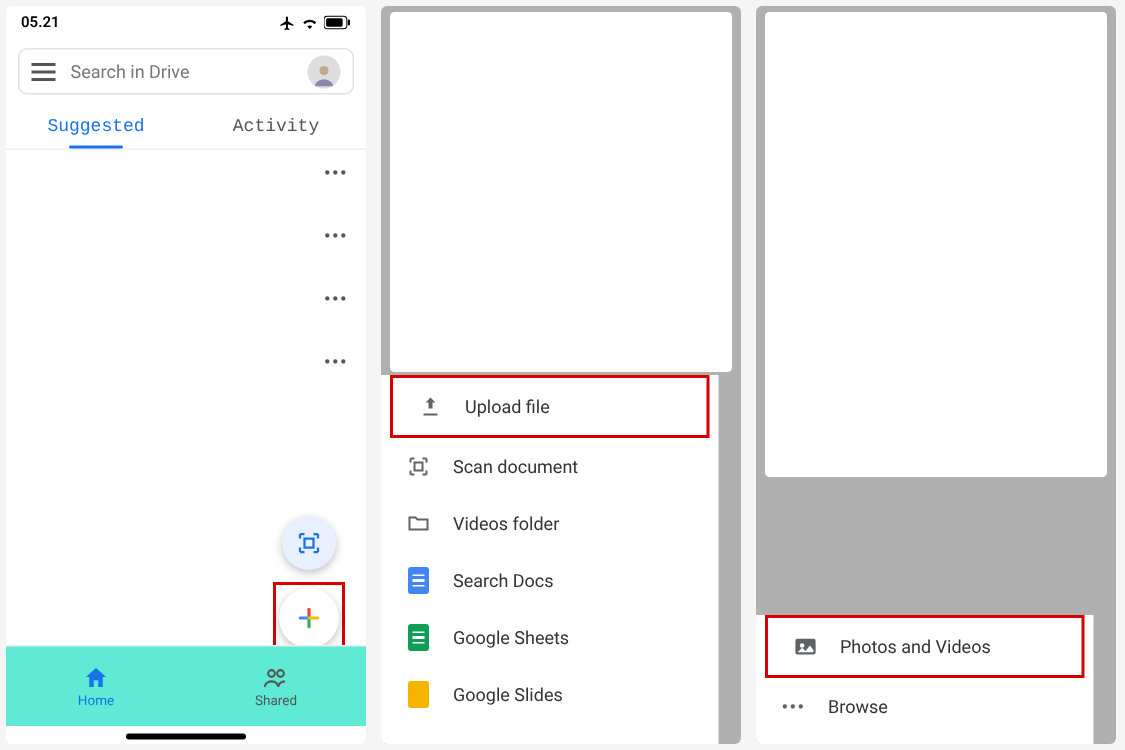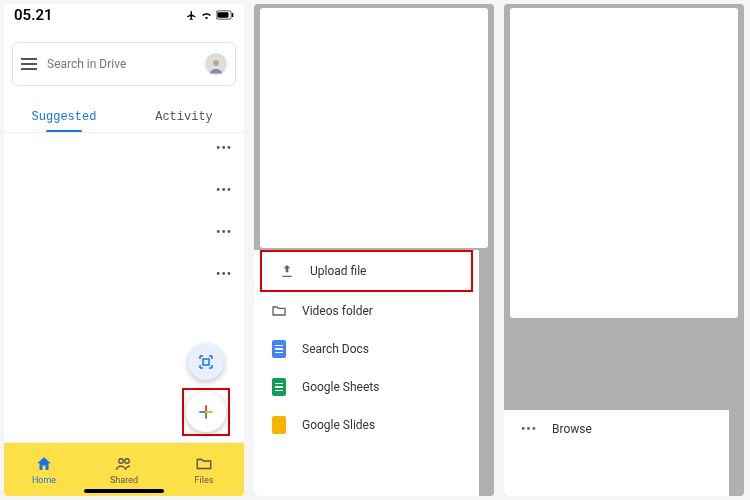--- a/index.html
+++ b/index.html
@@ -1,37 +1,37 @@
 <!DOCTYPE html>
 <html><head>
 <meta charset="utf-8">
 <style>
   * { box-sizing: border-box; margin: 0; padding: 0; font-family: -apple-system, Roboto, Arial, sans-serif; }
   body { background: #f5f5f5; width: 750px; height: 500px; overflow: hidden; display: flex; gap: 10px; padding: 4px; }
   .phone { width: 240px; height: 492px; background: #fff; border-radius: 4px; overflow: hidden; position: relative; display: flex; flex-direction: column; }
-  .status-bar { height: 22px; display: flex; justify-content: space-between; align-items: center; padding: 0 10px; font-size: 15px; font-weight: 600; }
+  .status-bar { height: 22px; display: flex; justify-content: space-between; align-items: center; padding: 0 10px; font-size: 10px; font-weight: 600; }
   .status-icons { display: flex; gap: 3px; align-items: center; }
-  .searchbar { margin: 16px 8px; border: 1px solid #e2e2e2; border-radius: 6px; height: 44px; display: flex; align-items: center; padding: 0 8px; gap: 10px; background: #fff; }
+  .searchbar { margin: 6px 8px; border: 1px solid #e2e2e2; border-radius: 6px; height: 31px; display: flex; align-items: center; padding: 0 8px; gap: 10px; background: #fff; }
   .ham { width: 16px; display: flex; flex-direction: column; gap: 3px; }
   .ham span { height: 2px; background: #555; }
   .search-txt { flex: 1; font-size: 12px; color: #777; }
   .avatar { width: 22px; height: 22px; border-radius: 50%; background: #ddd; overflow: hidden; display:flex; align-items:flex-end; justify-content:center;}
   .avatar svg { width:18px; height:18px;}
   .tabs { display: flex; font-size: 12px; }
   .tab { flex: 1; text-align: center; padding: 8px 0; color: #555; position: relative; font-family: Liberation Mono, monospace; }
   .tab.active { color: #1a73e8; }
   .tab.active::after { content: ''; position: absolute; bottom: 0; left: 35%; width: 30%; height: 2.5px; background: #1a73e8; border-radius: 2px; }
   .divider { height: 1px; background: #eee; }
   .dots-col { display: flex; flex-direction: column; align-items: flex-end; padding: 8px 12px; gap: 28px; }
   .dots { letter-spacing: 1px; color: #555; font-weight: bold; font-size:12px;}
   .fab-area { position: absolute; right: 14px; bottom: 60px; display: flex; flex-direction: column; gap: 8px; align-items: center; }
   .fab { width: 40px; height: 40px; border-radius: 50%; background: #fff; box-shadow: 0 2px 6px rgba(0,0,0,.25); display: flex; align-items: center; justify-content: center; }
   .fab.small { width: 36px; height: 36px; background: #e8f0fe; }
   .hl-red { border: 2px solid #d60000; padding: 2px; }
-  .bottomnav { position: absolute; bottom: 0; left: 0; right: 0; height: 54px; background: #fde047; border-top: 1px solid #eee; display: flex; }
+  .bottomnav { position: absolute; bottom: 12px; left: 0; right: 0; height: 54px; background: #5eead4; border-top: 1px solid #eee; display: flex; }
   .bn-item { flex: 1; display: flex; flex-direction: column; align-items: center; justify-content: center; font-size: 9px; color: #555; gap: 2px; }
   .bn-item.active { color: #1a73e8; }
   .bn-item svg { width: 18px; height: 18px; }
   .homebar { position: absolute; bottom: 3px; left: 50%; transform: translateX(-50%); width: 80px; height: 4px; background: #000; border-radius: 3px; }
   .overlay { position: absolute; inset: 0; background: rgba(80,80,80,.45); }
   .sheet { position: absolute; bottom: 0; left: 0; right: 15px; background: #fff; display: flex; flex-direction: column; }
   .sheet-row { display: flex; align-items: center; gap: 14px; padding: 10px 16px; font-size: 12px; color: #333; }
   .sheet-row .ic { width: 18px; height: 18px; display: flex; align-items: center; justify-content: center; color:#5f6368;}
   .hl-box { border: 2px solid #d60000; margin: 0 6px; }
   .docs-ic{width:14px;height:18px;border-radius:2px;display:flex;flex-direction:column;justify-content:center;align-items:center;gap:2px;padding:2px;}
@@ -106,26 +106,20 @@
           <path fill="#1a73e8" d="M12 3l9 8h-3v9h-4v-6h-4v6H6v-9H3z"></path>
         </svg>
       <span>Home</span>
     </div>
     <div class="bn-item">
       <svg viewBox="0 0 24 24">
           <path fill="none" stroke="#555" stroke-width="1.8" d="M8 11a3 3 0 1 0 0-6 3 3 0 0 0 0 6zm8 0a3 3 0 1 0 0-6 3 3 0 0 0 0 6zM2 20c0-3 3-5 6-5s6 2 6 5m0 0c0-3 3-5 6-5"></path>
         </svg>
       <span>Shared</span>
     </div>
-    <div class="bn-item">
-      <svg viewBox="0 0 24 24">
-          <path fill="none" stroke="#555" stroke-width="1.8" d="M3 6h6l2 2h10v10H3z"></path>
-        </svg>
-      <span>Files</span>
-    </div>
   </div>
   <div class="homebar"></div>
 </div>
 
 <div class="phone">
   <div class="status-bar">
     <span>05.21</span>
     <span class="status-icons">
       <svg width="11" height="11" viewBox="0 0 24 24">
           <path fill="#000" d="M21 16v-2l-8-5V3.5a1.5 1.5 0 0 0-3 0V9l-8 5v2l8-2.5V19l-2 1.5V22l3.5-1 3.5 1v-1.5L13 19v-5.5l8 2.5z"></path>
@@ -168,20 +162,28 @@
             <svg width="16" height="16" viewBox="0 0 24 24">
               <path fill="#5f6368" d="M12 3l5 5h-3v6h-4V8H7l5-5zM5 19h14v2H5z"></path>
             </svg>
           </span>
         <span>Upload file</span>
       </div>
     </div>
     <div class="sheet-row">
       <span class="ic">
           <svg width="16" height="16" viewBox="0 0 24 24">
+            <path fill="none" stroke="#5f6368" stroke-width="2" d="M4 4h4M4 4v4M20 4h-4M20 4v4M4 20h4M4 20v-4M20 20h-4M20 20v-4M8 8h8v8H8z"></path>
+          </svg>
+        </span>
+      <span>Scan document</span>
+    </div>
+    <div class="sheet-row">
+      <span class="ic">
+          <svg width="16" height="16" viewBox="0 0 24 24">
             <path fill="none" stroke="#5f6368" stroke-width="2" d="M3 6h6l2 2h10v10H3z"></path>
           </svg>
         </span>
       <span>Videos folder</span>
     </div>
     <div class="sheet-row">
       <span class="ic">
           <span class="docs-ic" style="background:#4285f4">
             <span></span>
             <span></span>
@@ -241,20 +243,32 @@
       </div>
   </div>
   <div class="tabs">
     <div class="tab active">Suggested</div>
     <div class="tab">Activity</div>
   </div>
   <div class="overlay">
      <div class="shape-overlay-top" style="height:310px"></div>
   </div>
   <div class="sheet" style="height:86px">
+    <div class="hl-box">
+      <div class="sheet-row">
+        <span class="ic">
+            <svg width="18" height="18" viewBox="0 0 24 24">
+              <rect x="3" y="5" width="18" height="14" rx="2" fill="#5f6368"></rect>
+              <circle cx="9" cy="11" r="2" fill="#fff"></circle>
+              <path d="M5 17l4-4 3 3 4-5 3 4v2H5z" fill="#fff"></path>
+            </svg>
+          </span>
+        <span>Photos and Videos</span>
+      </div>
+    </div>
     <div class="sheet-row">
       <span class="ic">
           <span style="letter-spacing:1px;font-weight:bold;color:#5f6368">•••</span>
         </span>
       <span>Browse</span>
     </div>
   </div>
 </div>
 
 </body></html>

